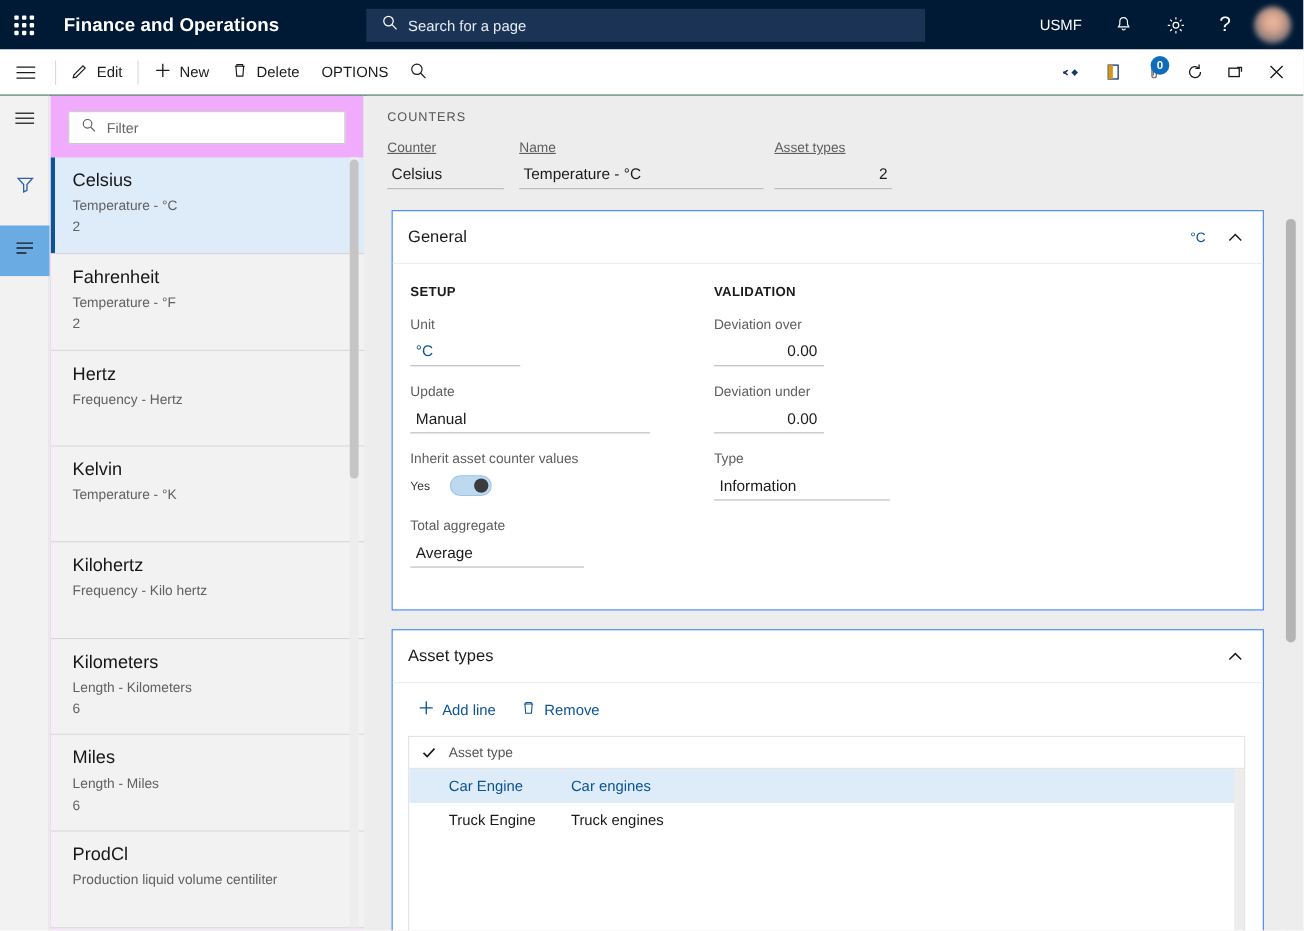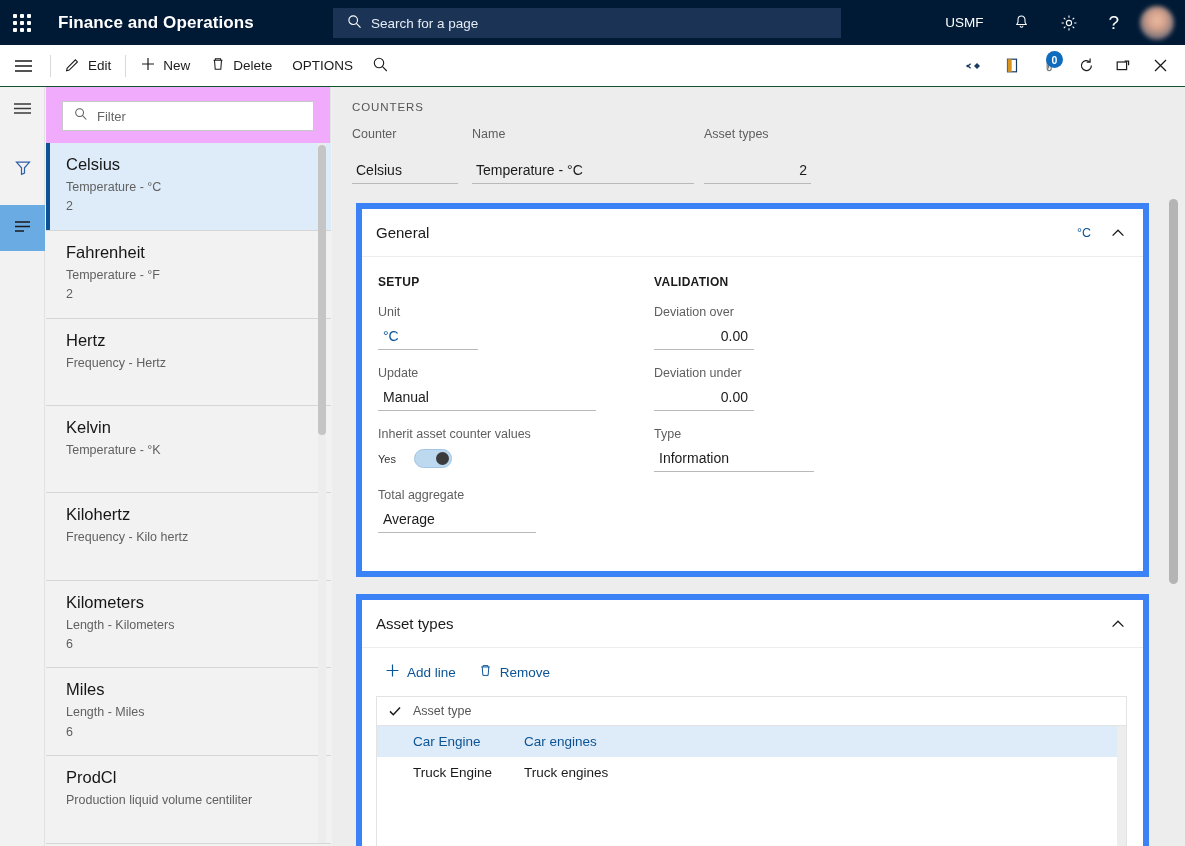--- a/index.html
+++ b/index.html
@@ -118,29 +118,29 @@
 
   
   .main {
     position:absolute; left:332px; top:87px; width:853px; height:759px;
     background:#ededed; overflow:hidden;
   }
   .page-head { padding:14px 0 0 20px; }
   .eyebrow { font-size:11.5px; color:#555; letter-spacing:.9px; }
   .headfields { display:flex; margin-top:14px; }
   .hf { margin-right:0; }
-  .hf-label { font-size:12.5px; color:#5e5e5e; margin-bottom:19px; }
+  .hf-label { font-size:12.5px; color:#5e5e5e; margin-bottom:7px;text-decoration:underline; }
   .hf-val {
     font-size:14px; color:#1b1b1b; border-bottom:1px solid #b9b9b9;
     padding:2px 4px 5px 4px; cursor:text;
   }
 
   
   .card {
-    margin:0 36px 0 24px; background:#ffffff; border:6px solid #3b82f6;
+    margin:0 36px 0 24px; background:#ffffff; border:1px solid #3b82f6;
   }
   .card-head {
     height:48px; display:flex; align-items:center; padding:0 16px 0 14px;
     border-bottom:1px solid #ededed;
   }
   .card-title { font-size:15px; color:#1b1b1b; flex:1; }
   .card-summary { font-size:12.5px; color:#0b5394; margin-right:18px; }
   .chev { width:18px; height:18px; cursor:pointer; }
 
   .card-body { padding:18px 16px 22px 16px; display:flex; }

